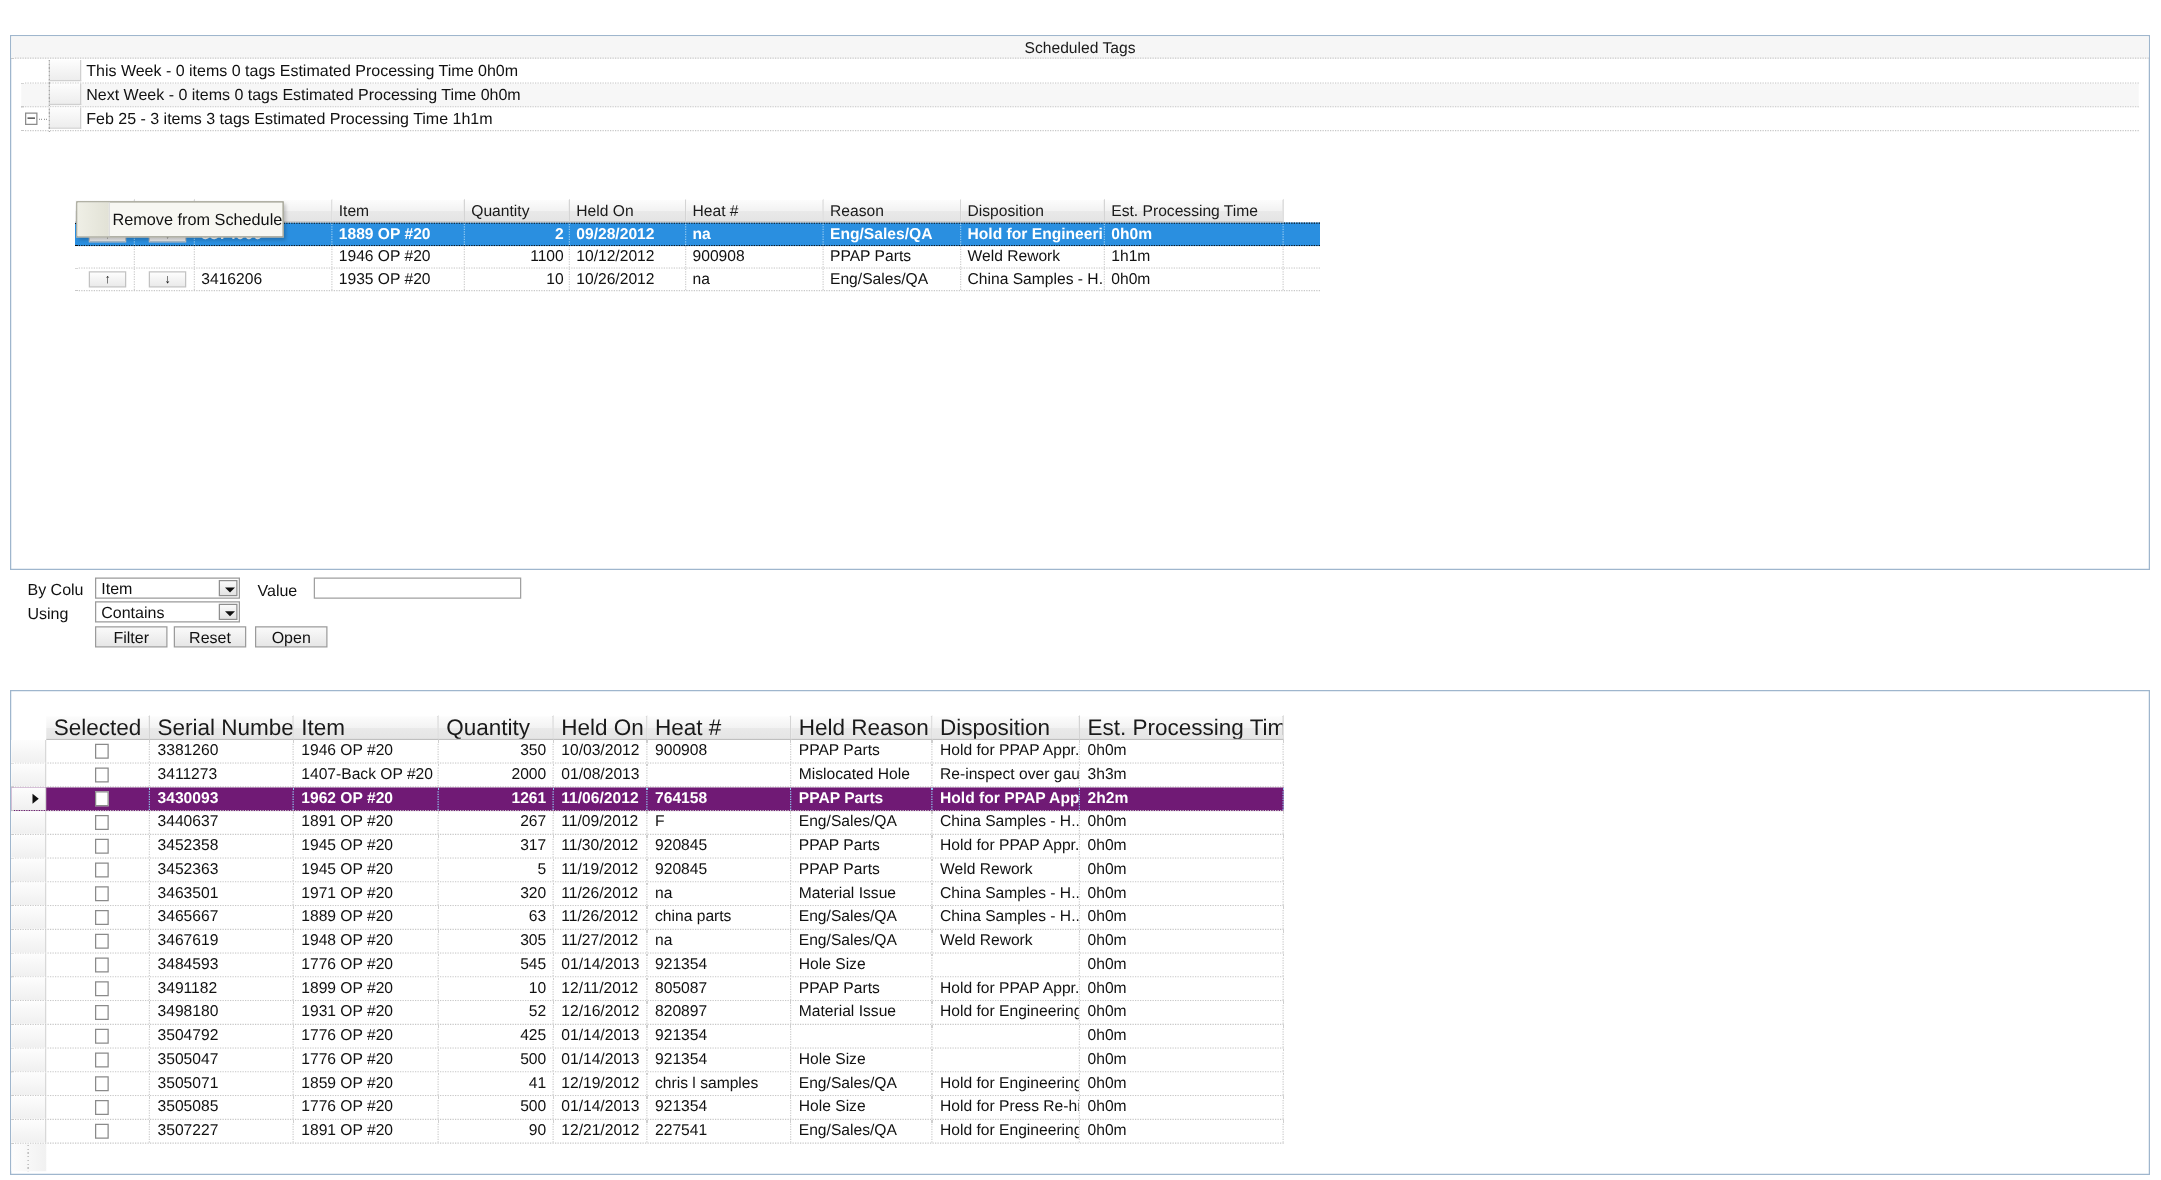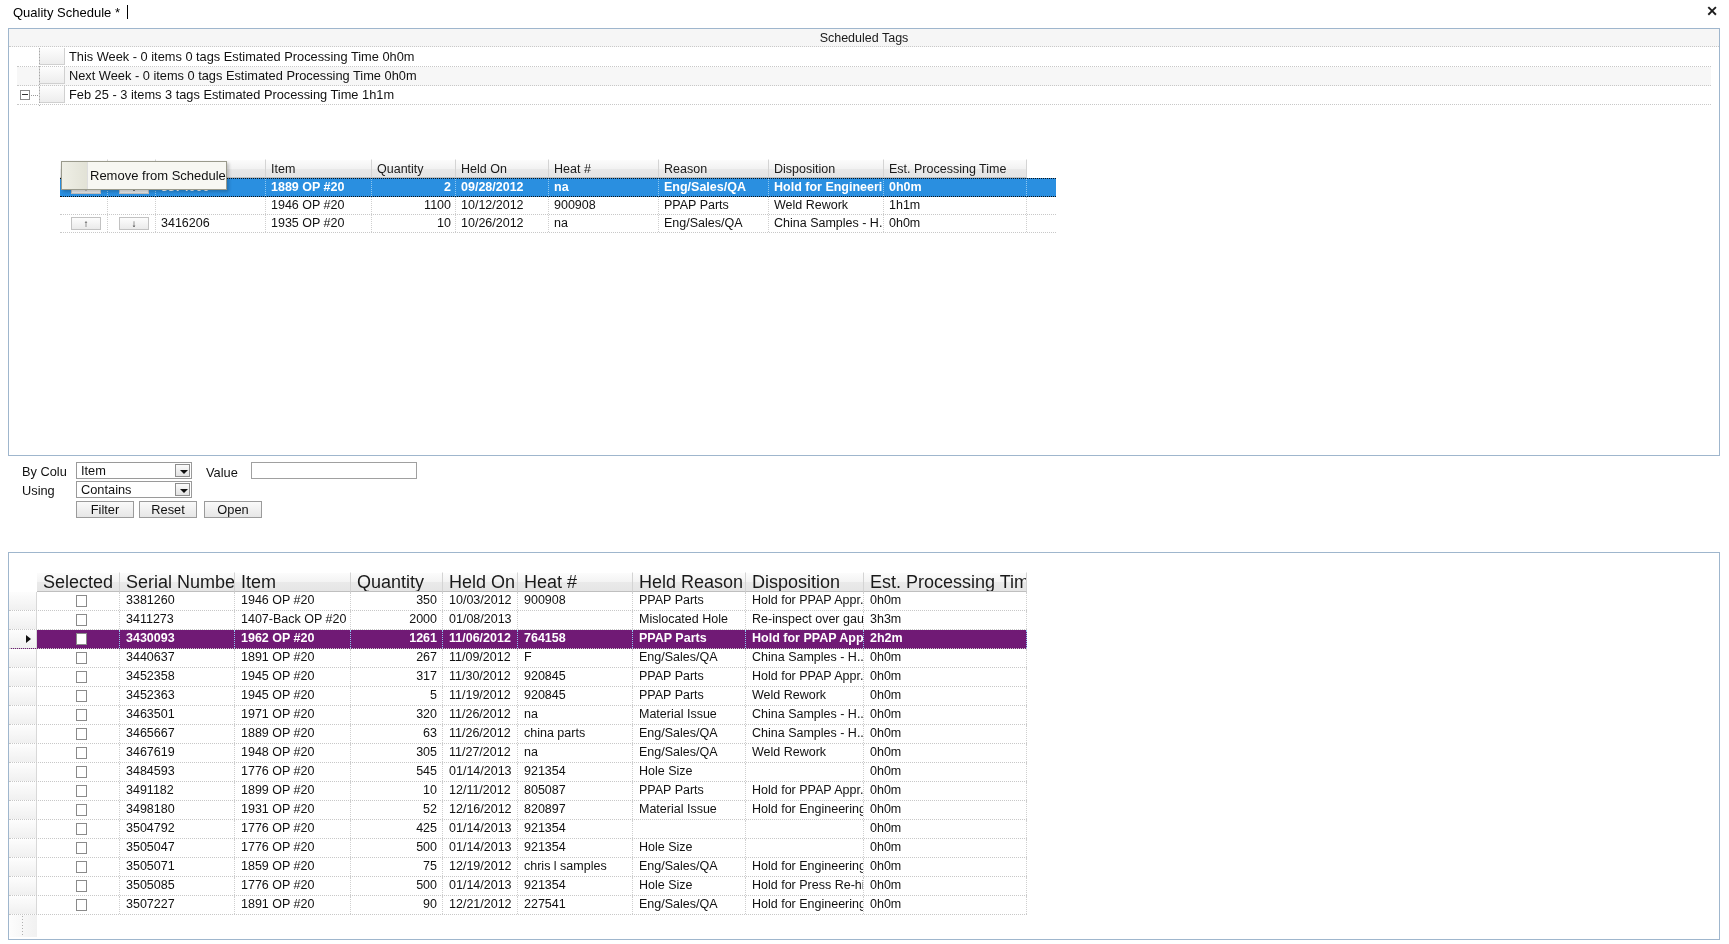--- a/index.html
+++ b/index.html
@@ -113,26 +113,20 @@
   .lgut{position:absolute;left:0;top:39px;width:28px;height:345px;
         background:linear-gradient(to right,#fdfdfd,#f1f1f1);}
   .ldots{position:absolute;left:13px;top:39px;width:1px;height:345px;
         background:repeating-linear-gradient(to bottom,#b0b0b0 0 1px,transparent 1px 3px);}
 </style>
 </head>
 <body>
 
 <div class="app">
 
-  <div class="tabstrip">
-    <div class="tab">
-      <span>Quality Schedule *</span><span class="caret"></span>
-    </div>
-    <div class="closebtn">✕</div>
-  </div>
   <div class="tabline"></div>
 
   <div class="panel">
     <div class="panel-title">Scheduled Tags</div>
 
     <div class="groups">
       <div class="grow">
         <div class="handle"></div>
         <div class="gtext">This Week - 0 items 0 tags  Estimated Processing Time 0h0m</div>
       </div>
@@ -489,21 +483,21 @@
           </div>
           <div class="row">
             <div class="ind">
               <div class="tri"></div>
             </div>
             <div class="c chkcell" style="width: 83px;">
               <span class="chk"></span>
             </div>
             <div class="c" style="width: 115px;">3505071</div>
             <div class="c" style="width: 116px;">1859 OP #20</div>
-            <div class="c num" style="width: 92px;">75</div>
+            <div class="c num" style="width: 92px;">41</div>
             <div class="c" style="width: 75px;">12/19/2012</div>
             <div class="c" style="width: 115px;">chris l samples</div>
             <div class="c" style="width: 113px;">Eng/Sales/QA</div>
             <div class="c" style="width: 118px;">Hold for Engineering</div>
             <div class="c" style="width: 163px;">0h0m</div>
           </div>
           <div class="row">
             <div class="ind">
               <div class="tri"></div>
             </div>

